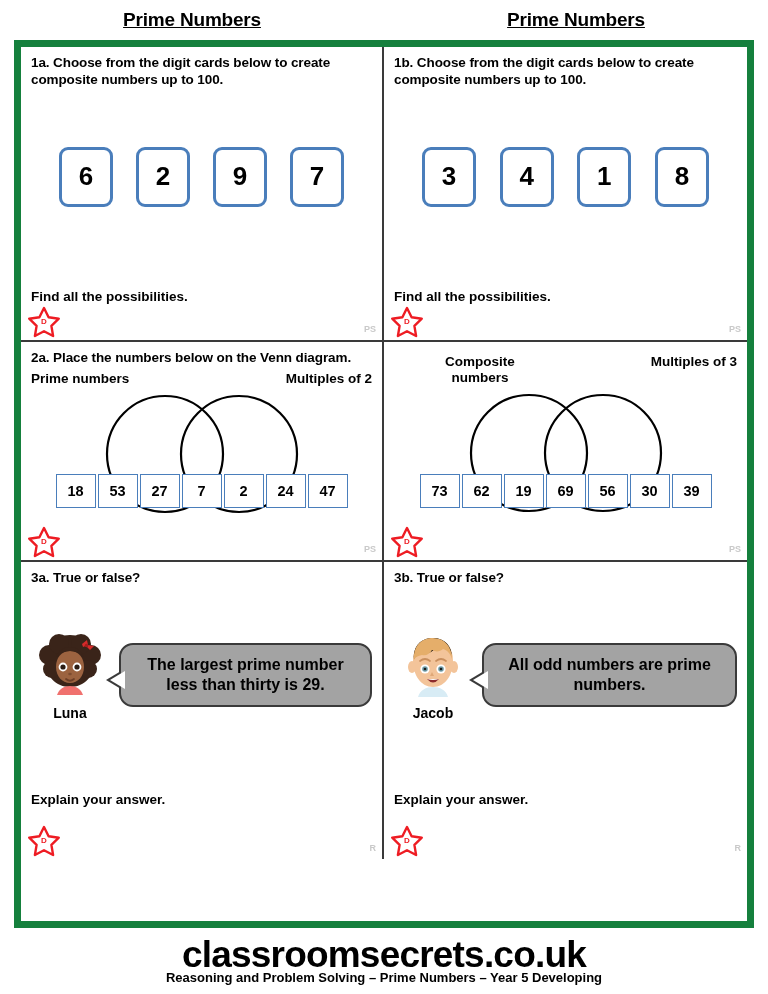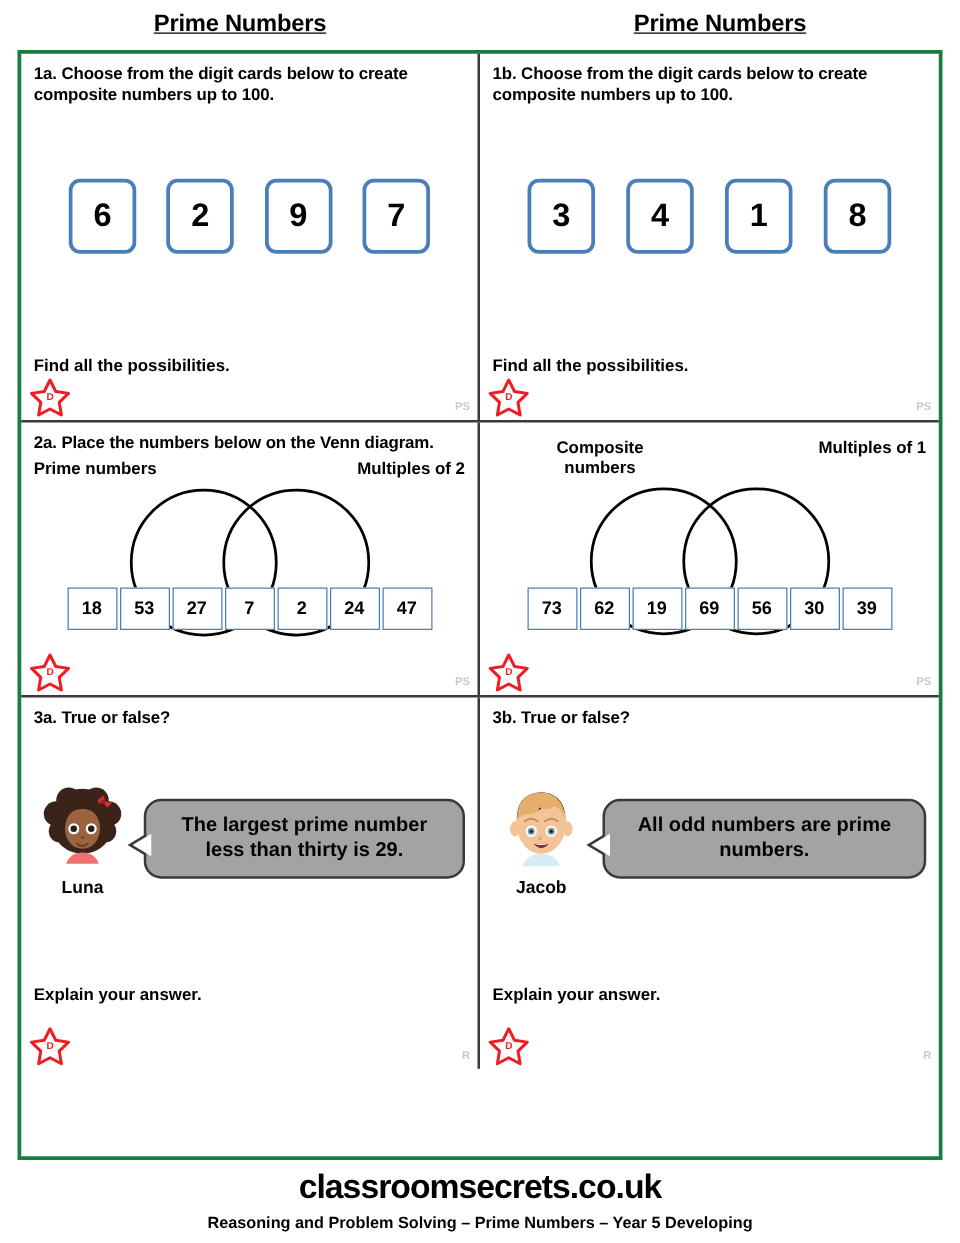--- a/index.html
+++ b/index.html
@@ -32,21 +32,21 @@
     letter-spacing: -0.2px;
   }
 
   
   .sheet {
     position: absolute;
     left: 14px;
     top: 40px;
     width: 740px;
     height: 888px;
-    border: 3px solid #15803d;
+    border: 7px solid #15803d;
     display: flex;
     flex-direction: column;
   }
   .row {
     display: flex;
     width: 100%;
     border-bottom: 2px solid #3a3a3a;
   }
   .row:last-child { border-bottom: none; }
   .row-1 { height: 295px; }
@@ -253,21 +253,21 @@
     font-size: 7.5px;
     color: #222;
     margin-top: 3px;
     white-space: nowrap;
   }
   .brand {
     position: absolute;
     left: 0; right: 0;
     top: 2px;
     text-align: center;
-    font-size: 27px;
+    font-size: 37px;
     font-weight: bold;
     letter-spacing: -0.8px;
   }
   .subline {
     position: absolute;
     left: 0; right: 0;
     top: 38px;
     text-align: center;
     font-size: 13px;
     font-weight: bold;
@@ -354,21 +354,21 @@
           <polygon points="17,2 21.6,11.2 31.8,12.7 24.4,19.9 26.1,30 17,25.2 7.9,30 9.6,19.9 2.2,12.7 12.4,11.2" fill="none" stroke="#ee1c23" stroke-width="2.4" stroke-linejoin="round"></polygon>
         </svg>
         <div class="star-letter">D</div>
       </div>
       <div class="code-mark">PS</div>
     </div>
 
     <div class="panel">
       <div class="venn-labels">
         <div class="venn-label-left indent">Composite numbers</div>
-        <div class="venn-label-right">Multiples of 1</div>
+        <div class="venn-label-right">Multiples of 3</div>
       </div>
       <div class="venn-wrap">
         <svg width="230" height="126" viewBox="0 0 230 126" aria-hidden="true">
           <circle cx="78" cy="63" r="58" fill="none" stroke="#000" stroke-width="2.2"></circle>
           <circle cx="152" cy="63" r="58" fill="none" stroke="#000" stroke-width="2.2"></circle>
         </svg>
       </div>
       <div class="tiles">
         <div class="tile">73</div>
         <div class="tile">62</div>

